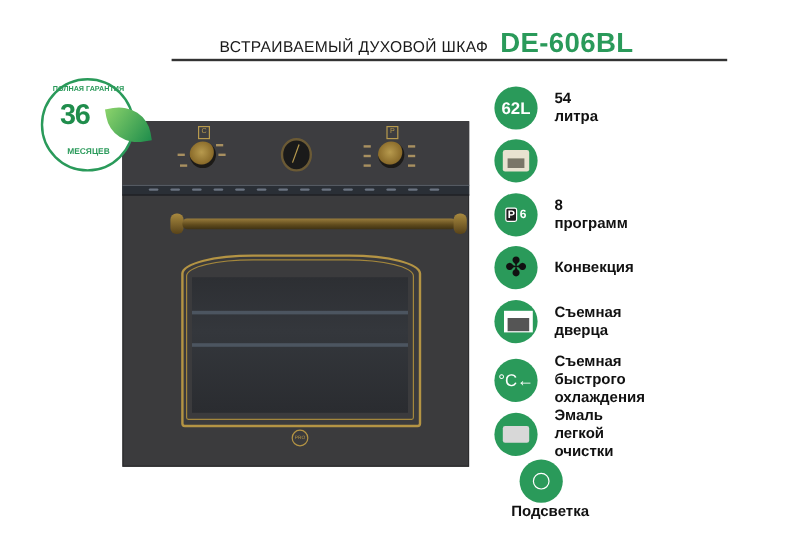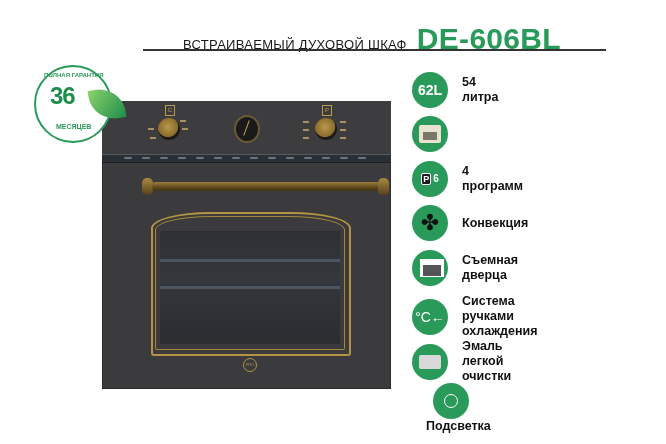--- a/index.html
+++ b/index.html
@@ -1,19 +1,19 @@
 <!DOCTYPE html>
 <html><head>
 <meta charset="utf-8">
 <style>
   html, body { margin:0; padding:0; background:#ffffff; }
   body { width:666px; height:444px; position:relative; overflow:hidden; font-family:"Liberation Sans", sans-serif; color:#1a1a1a; }
   .title { position:absolute; left:160px; top:22px; display:flex; align-items:baseline; gap:10px;margin-left:23px; }
   .title-sub { font-size:13px; letter-spacing:0.3px; font-weight:normal; color:#1a1a1a; text-transform:uppercase; }
-  .title-model { font-size:30px; font-weight:bold; color:#2a9a5a; letter-spacing:0.3px; }
+  .title-model { font-size:23px; font-weight:bold; color:#2a9a5a; letter-spacing:0.3px; }
   .title-rule { position:absolute; left:143px; top:49px; width:463px; height:2px; background:#333; }
 
   
   .oven { position:absolute; left:102px; top:101px; width:289px; height:288px; background:#3b3b3d; box-shadow: inset 0 0 0 1px #2c2c2e; }
   .panel { position:absolute; left:0; top:0; width:289px; height:53px; background:#3d3d40; }
   .vent { position:absolute; left:0; top:53px; width:289px; height:7px; background:#2a2f36; border-top:1px solid #555a62; border-bottom:1px solid #1f1f22; }
   .vent span { position:absolute; top:2px; width:8px; height:2px; background:#6a7380; border-radius:1px; }
   .knob { position:absolute; width:22px; height:22px; border-radius:50%; background:radial-gradient(circle at 45% 40%, #b79a4e 0%, #8a6b2a 55%, #1c1a17 60%, #1c1a17 100%); }
   .knob-label { position:absolute; width:8px; height:9px; border:1px solid #b79a4e; font-size:6px; color:#b79a4e; text-align:center; line-height:9px; }
   .tick { position:absolute; width:6px; height:2px; background:#a89060; }
@@ -123,39 +123,39 @@
   </div>
   <div class="feat" style="top:44px;">
     <div class="feat-icon">
         <div class="iov"></div>
       </div>
   </div>
   <div class="feat" style="top:89px;">
     <div class="feat-icon">
         <span class="ip6"><b>P</b><span>6</span></span>
       </div>
-    <span class="feat-text">4 программ</span>
+    <span class="feat-text">8 программ</span>
   </div>
   <div class="feat" style="top:133px;">
     <div class="feat-icon">
         <span class="ifan">✤</span>
       </div>
     <span class="feat-text">Конвекция</span>
   </div>
   <div class="feat" style="top:178px;">
     <div class="feat-icon">
         <div class="idoor"></div>
       </div>
     <span class="feat-text">Съемная дверца</span>
   </div>
   <div class="feat" style="top:222px;">
     <div class="feat-icon">
         <span class="icool">°C←</span>
       </div>
-    <span class="feat-text" style="white-space:pre-line">Система ручками
+    <span class="feat-text" style="white-space:pre-line">Съемная быстрого
 охлаждения</span>
   </div>
   <div class="feat" style="top:267px;">
     <div class="feat-icon">
         <div class="ienamel"></div>
       </div>
     <span class="feat-text">Эмаль легкой очистки</span>
   </div>
   <div class="feat" style="top:311px;flex-direction:column;">
     <div class="feat-icon">

